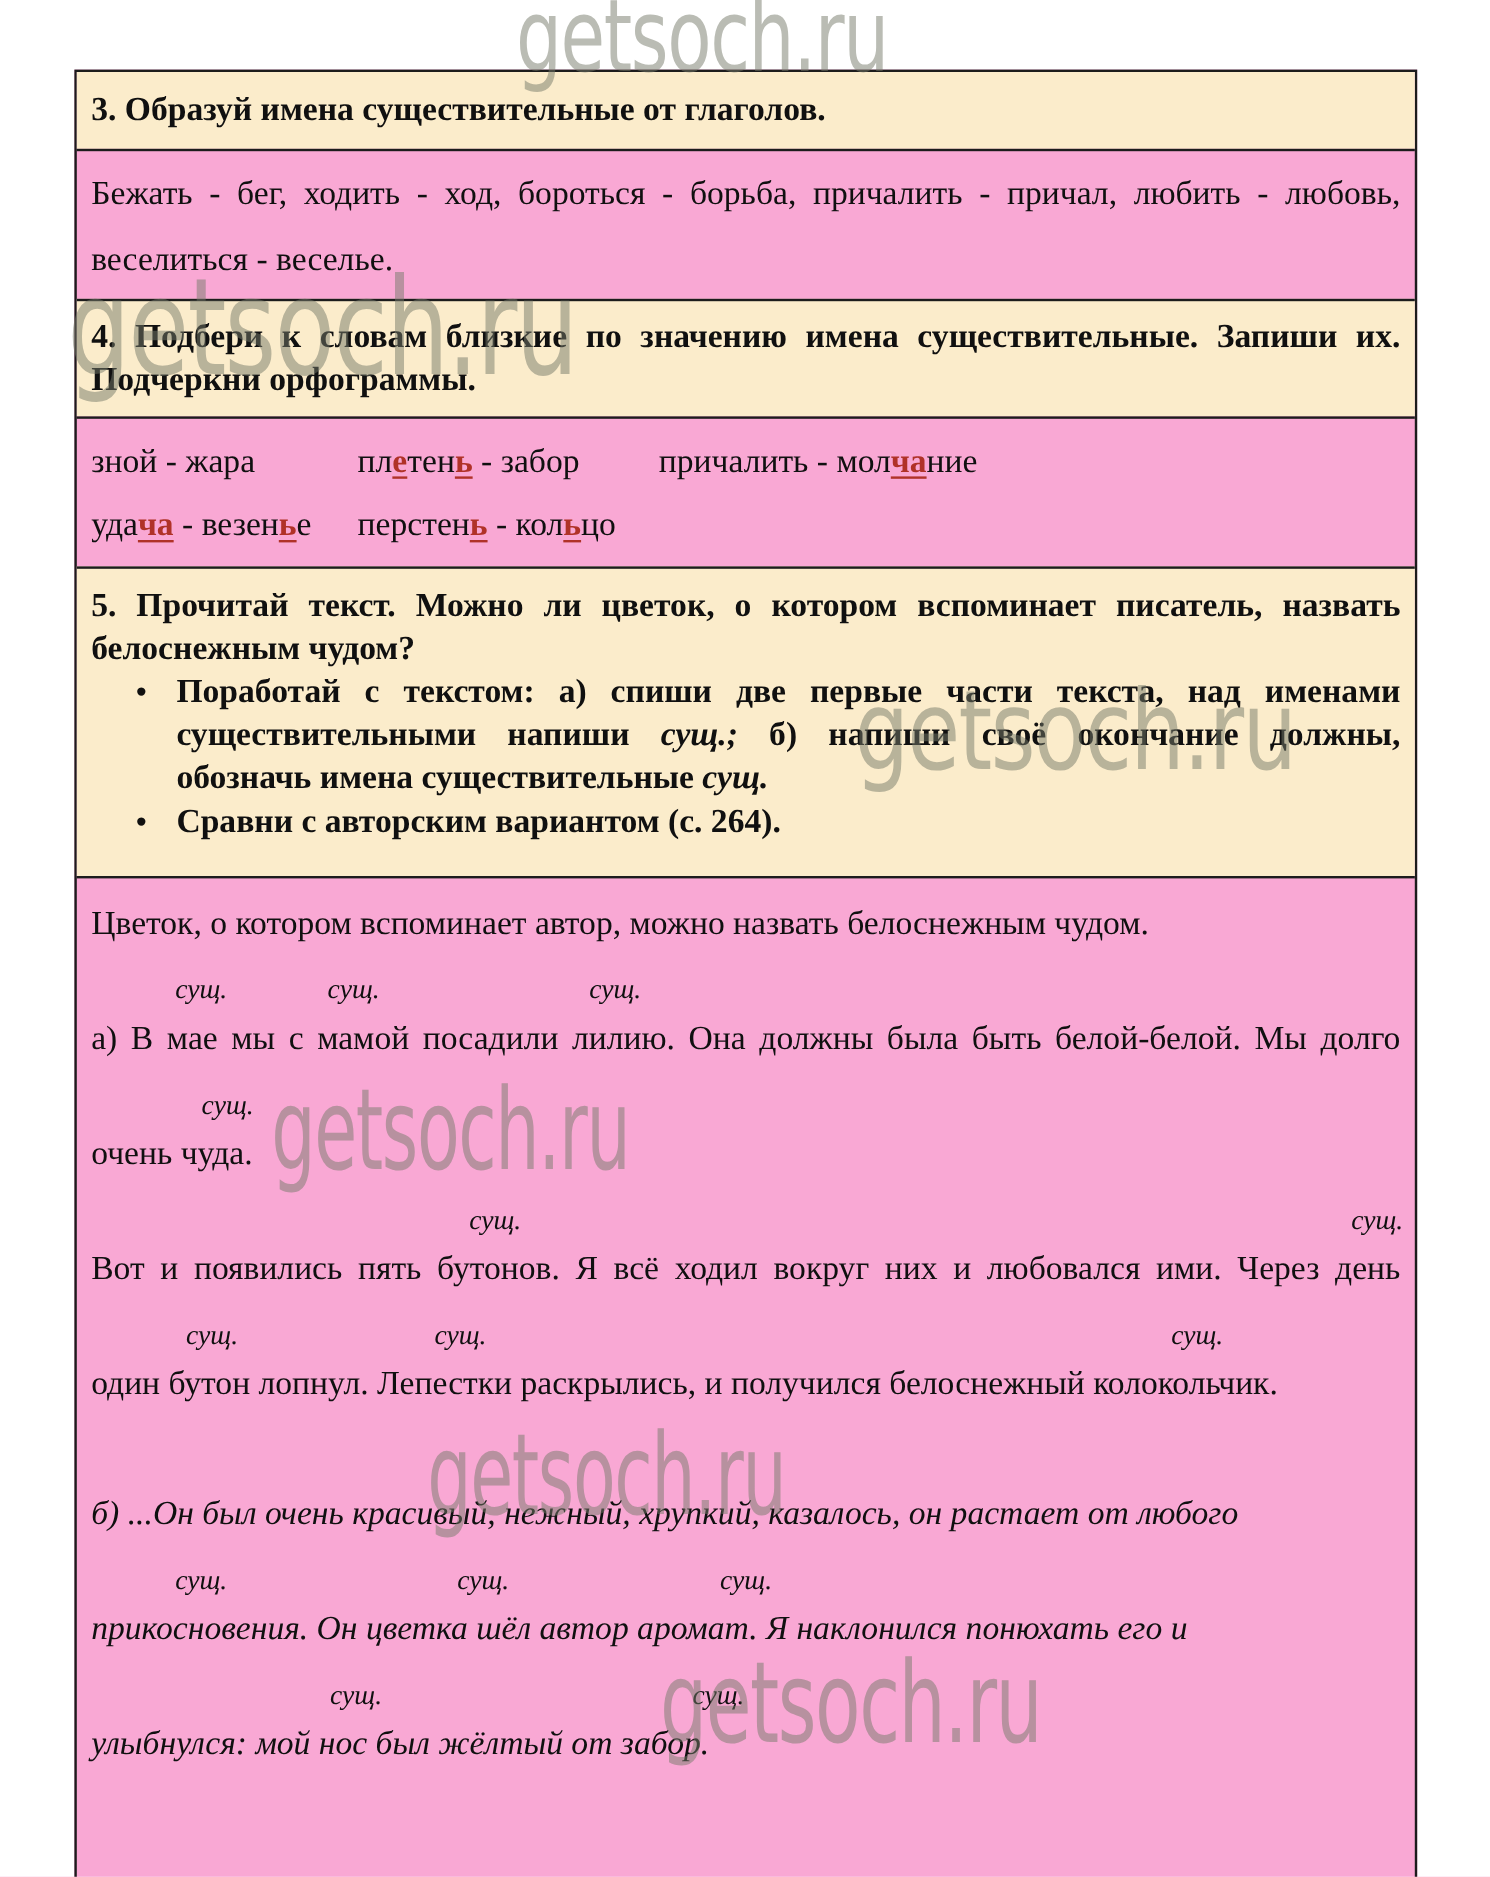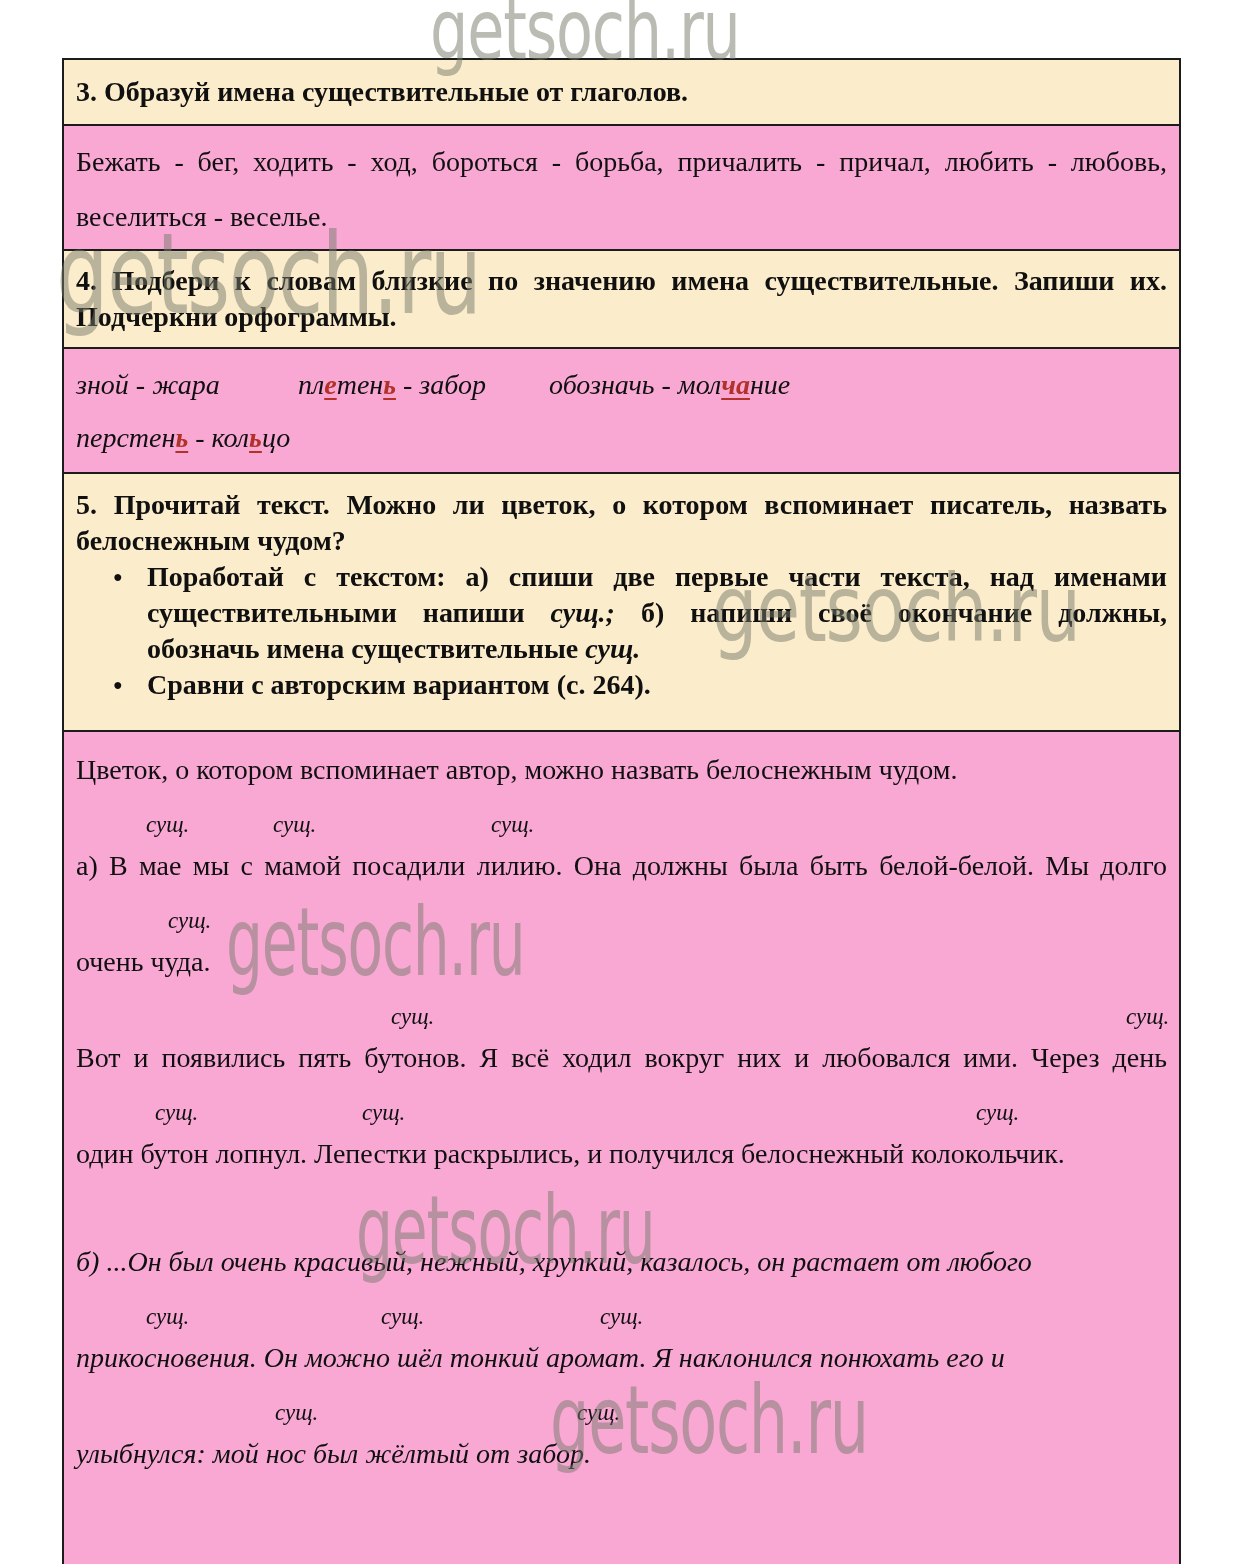--- a/index.html
+++ b/index.html
@@ -36,21 +36,21 @@
   #doc > section + section{border-top:2px solid var(--border);}
   section.hdr{background:var(--header-bg);}
 
   .hline{font-weight:bold;font-size:28px;line-height:36px;margin:0;}
   .jl{text-align:justify;text-align-last:justify;}
 
   #h3{height:64px;padding:14px 12px 0;}
   #a3{height:125px;padding:8px 12px 0;}
   .aline{font-size:28px;line-height:55px;margin:0;}
   #h4{height:98px;padding:12px 12px 0;}
-  #a4{height:125px;padding:9px 12px 0;font-style:italic;}
+  #a4{height:125px;padding:9px 12px 0;}
   .pairs{display:grid;grid-template-columns:222px 251px 1fr;font-size:28px;line-height:53px;}
   .hl{color:var(--highlight);font-weight:bold;text-decoration:underline;text-decoration-thickness:2px;text-underline-offset:4px;}
   .seg-it{font-style:italic;}
 
   #h5{height:258px;padding:13px 12px 0;}
   .bullet{position:relative;padding-left:71px;}
   .bdot{position:absolute;left:37px;top:0;font-size:16px;line-height:36px;}
 
   #a5{height:895px;padding:14px 12px 0;}
   .t{font-size:28px;line-height:48px;height:48px;margin:0;white-space:nowrap;overflow:visible;}
@@ -83,21 +83,22 @@
 
   <section class="hdr" id="h4">
     <p class="hline jl">4. Подбери к словам близкие по значению имена существительные. Запиши их.</p>
     <p class="hline">Подчеркни орфограммы.</p>
   </section>
 
   <section id="a4">
     <div class="pairs">
       <div><span>зной - жара</span></div>
       <div><span>пл</span><span class="hl">е</span><span>тен</span><span class="hl">ь</span><span> - забор</span></div>
-      <div><span>обозначь - мол</span><span class="hl">ча</span><span>ние</span></div>
+      <div><span>причалить - мол</span><span class="hl">ча</span><span>ние</span></div>
+      <div><span>уда</span><span class="hl">ча</span><span> - везен</span><span class="hl">ь</span><span>е</span></div>
       <div><span>перстен</span><span class="hl">ь</span><span> - кол</span><span class="hl">ь</span><span>цо</span></div>
     </div>
   </section>
 
   <section class="hdr" id="h5">
     <p class="hline jl">5. Прочитай текст. Можно ли цветок, о котором вспоминает писатель, назвать</p>
     <p class="hline">белоснежным чудом?</p>
     <div class="bullet">
       <span class="bdot">●</span>
       <p class="hline jl">Поработай с текстом: а) спиши две первые части текста, над именами</p>
@@ -140,21 +141,21 @@
 
     <div class="gap"></div>
 
     <p class="t ti">б) ...Он был очень красивый, нежный, хрупкий, казалось, он растает от любого</p>
 
     <div class="nrow">
       <span class="noun" style="left:70px">сущ.</span>
       <span class="noun" style="left:305px">сущ.</span>
       <span class="noun" style="left:524px">сущ.</span>
     </div>
-    <p class="t ti">прикосновения. Он можно шёл тонкий аромат. Я наклонился понюхать его и</p>
+    <p class="t ti">прикосновения. Он цветка шёл автор аромат. Я наклонился понюхать его и</p>
 
     <div class="nrow">
       <span class="noun" style="left:199px">сущ.</span>
       <span class="noun" style="left:501px">сущ.</span>
     </div>
     <p class="t ti">улыбнулся: мой нос был жёлтый от забор.</p>
   </section>
 
 </div>
 

